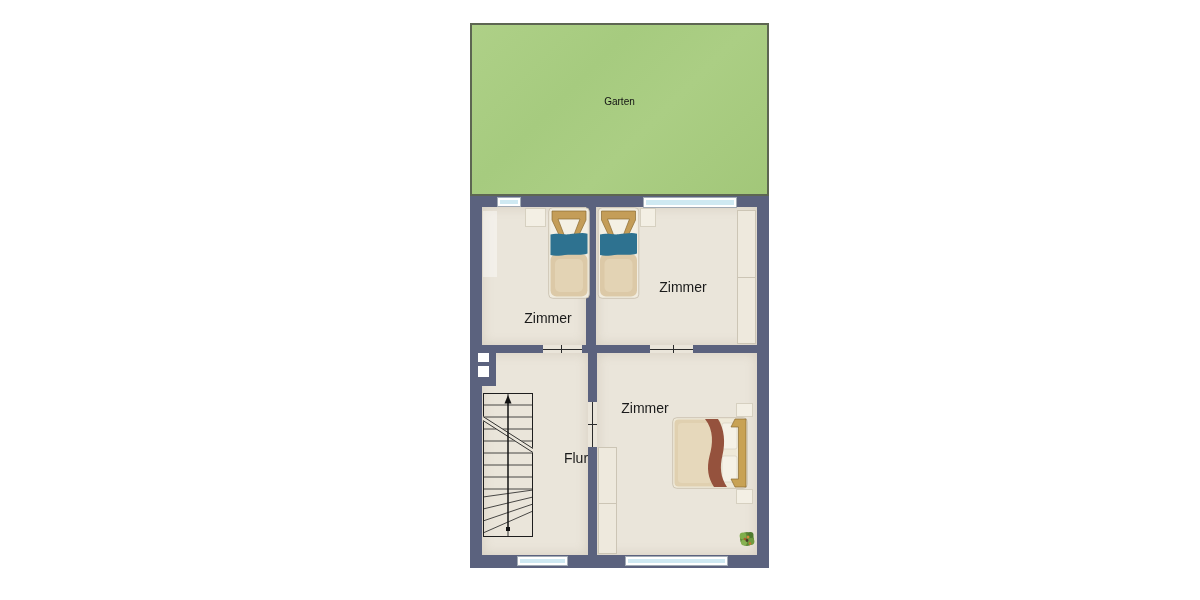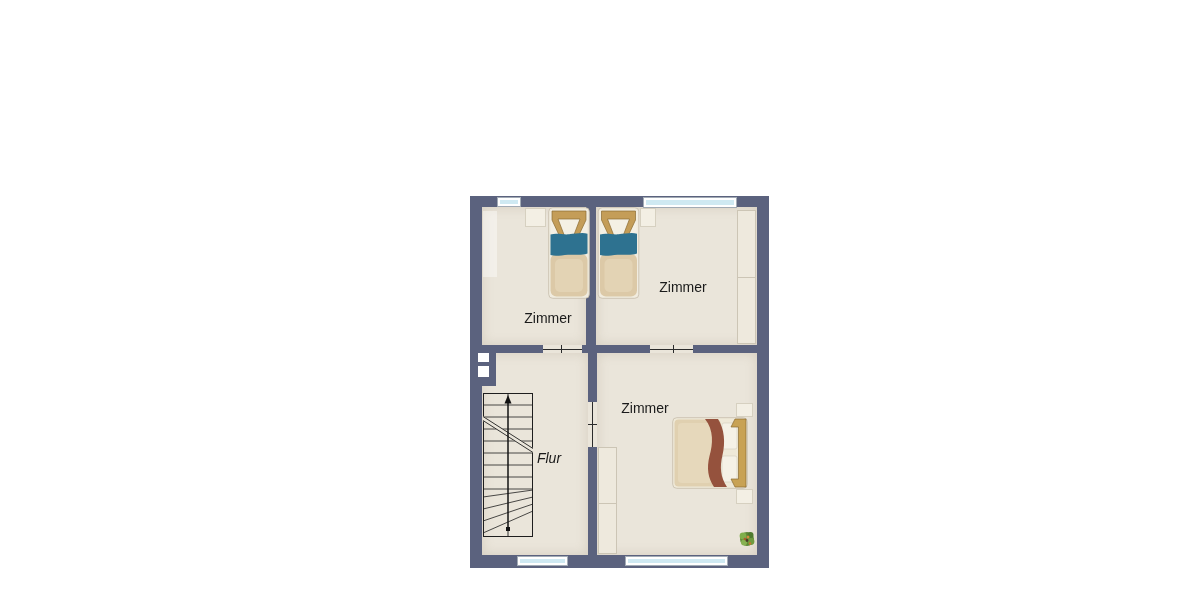--- a/index.html
+++ b/index.html
@@ -40,20 +40,23 @@
   .wardrobe{position:absolute;background:#eee9dd;border:1px solid #ccc5b5;box-sizing:border-box;z-index:2;}
   .wardrobe .divider{position:absolute;left:0;right:0;height:1px;background:#ccc5b5;}
   .closet-strip{position:absolute;background:rgba(255,255,255,.42);z-index:2;}
   .furn{position:absolute;z-index:3;}
 </style>
 </head>
 <body>
 
 <div class="canvas">
 
+  <div class="garden">
+    <div class="garden-label">Garten</div>
+  </div>
 
   <div class="building">
 
     <div class="floor" style="left:12px;top:11px;width:104px;height:138px;"></div>
     <div class="floor" style="left:126px;top:11px;width:161px;height:138px;"></div>
     <div class="floor" style="left:12px;top:157px;width:106px;height:202px;"></div>
     <div class="floor" style="left:127px;top:157px;width:160px;height:202px;"></div>
 
     <div class="window" style="left:27px;top:1px;width:24px;height:10px;">
         <div class="glass"></div>
@@ -157,16 +160,16 @@
       <circle cx="6" cy="12.5" r="3" fill="#86b252"></circle>
       <circle cx="10" cy="7" r="1.5" fill="#d08a3e"></circle>
       <circle cx="6.8" cy="9" r="1.2" fill="#b05a2a"></circle>
       <circle cx="12" cy="13.5" r="1.2" fill="#c7742f"></circle>
       <circle cx="9" cy="10.5" r="1.4" fill="#4a3a28"></circle>
     </svg>
 
     <div class="room-label" style="left:78px;top:122px;">Zimmer</div>
     <div class="room-label" style="left:213px;top:91px;">Zimmer</div>
     <div class="room-label" style="left:175px;top:212px;">Zimmer</div>
-    <div class="room-label" style="left:79px;top:262px;font-style:italic;">Flur</div>
+    <div class="room-label" style="left:106px;top:262px;">Flur</div>
 
   </div>
 </div>
 
 </body></html>

